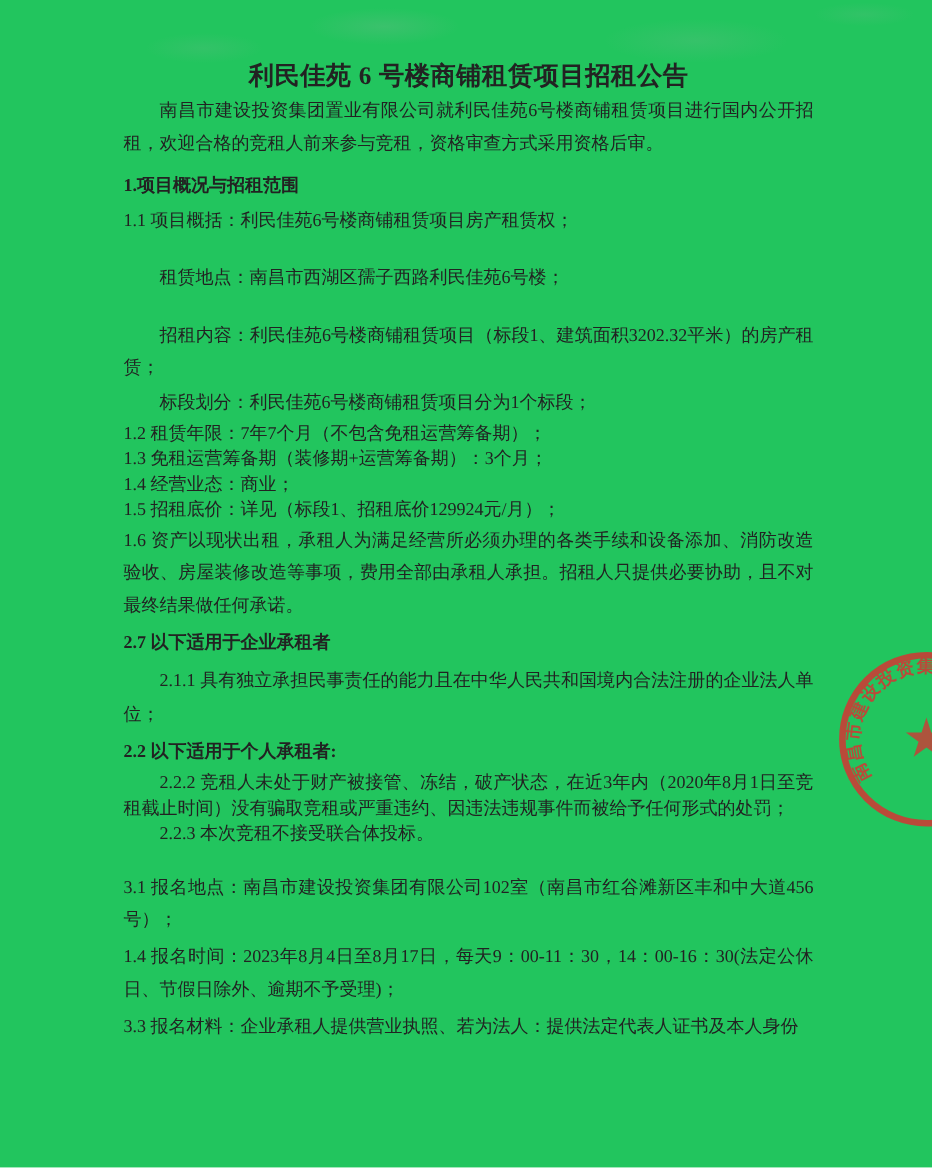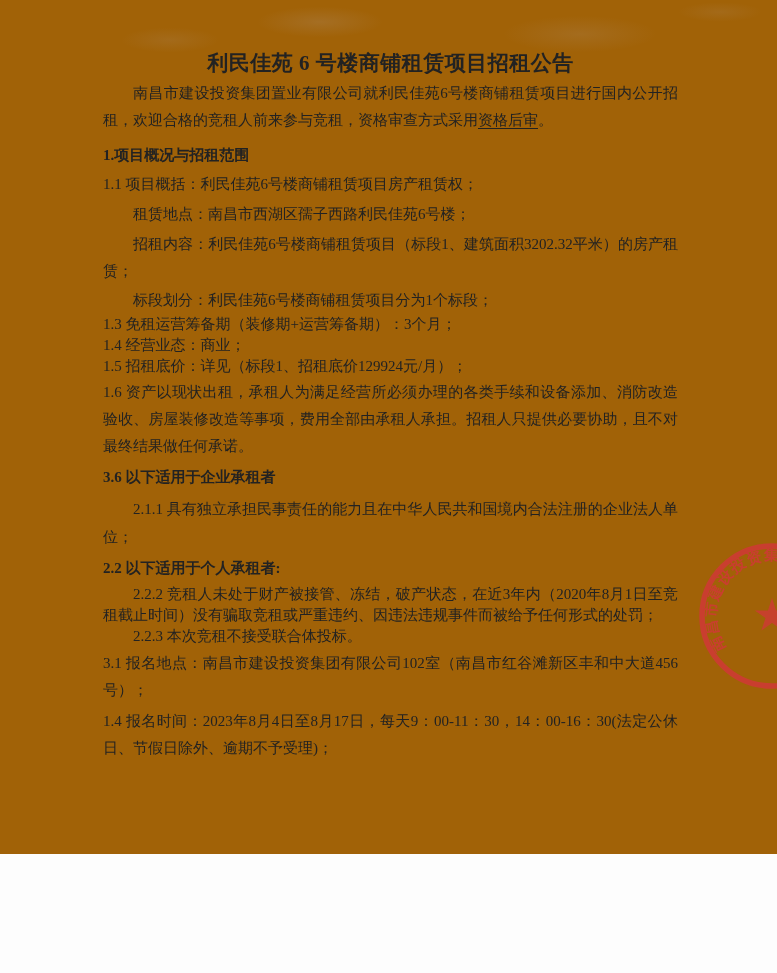--- a/index.html
+++ b/index.html
@@ -6,22 +6,22 @@
     margin: 0;
     padding: 0;
     width: 777px;
     height: 973px;
     background: #fdfdfd;
     overflow: hidden;
   }
   .page {
     position: relative;
     width: 777px;
-    height: 854px;
-    background: #a16207;
+    height: 973px;
+    background: #22c55e;
     font-family: "Liberation Serif", "DejaVu Serif", serif;
     color: #222222;
     overflow: hidden;
   }
   .scan-noise {
     position: absolute;
     left: 0; top: 0;
     width: 777px; height: 140px;
     pointer-events: none;
     background:
@@ -48,25 +48,25 @@
     margin: 0;
     font-size: 15px;
     line-height: 27px;
     text-align: justify;
   }
   .heading { font-weight: bold; font-family: Liberation Serif, serif; }
   .indent { text-indent: 2em; }
   .tight  { line-height: 21px; }
   .lh28   { line-height: 28px; }
   .mt2 { margin-top: 2px; }
-  .mt3 { margin-top: 3px; }
+  .mt3 { margin-top: 21px; }
   .mt4 { margin-top: 4px; }
   .mt8 { margin-top: 8px; }
   .mt9 { margin-top: 9px; }
-  .u { text-decoration: underline; text-underline-offset: 3px; }
+  .u { text-underline-offset: 3px; }
   .seal {
     position: absolute;
     top: 518px;
     right: 0;
     width: 170px;
     height: 220px;
     pointer-events: none;
   }
   .seal svg { display: block; }
   .seal-arc-text {
@@ -85,31 +85,33 @@
 
   <div class="content">
     <h1 class="doc-title">利民佳苑 6 号楼商铺租赁项目招租公告</h1>
     <div>
         <p class="para indent mt4"><span>南昌市建设投资集团置业有限公司就利民佳苑6号楼商铺租赁项目进行国内公开招租，欢迎合格的竞租人前来参与竞租，资格审查方式采用</span><span class="u">资格后审</span><span>。</span></p>
         <p class="para heading mt8"><span>1.项目概况与招租范围</span></p>
         <p class="para mt2"><span>1.1 项目概括：利民佳苑6号楼商铺租赁项目房产租赁权；</span></p>
         <p class="para indent mt3"><span>租赁地点：南昌市西湖区孺子西路利民佳苑6号楼；</span></p>
         <p class="para indent mt3"><span>招租内容：利民佳苑6号楼商铺租赁项目（标段1、建筑面积3202.32平米）的房产租赁；</span></p>
         <p class="para indent mt2"><span>标段划分：利民佳苑6号楼商铺租赁项目分为1个标段；</span></p>
+        <p class="para tight mt2"><span>1.2 租赁年限：7年7个月（不包含免租运营筹备期）；</span></p>
         <p class="para tight"><span>1.3 免租运营筹备期（装修期+运营筹备期）：3个月；</span></p>
         <p class="para tight"><span>1.4 经营业态：商业；</span></p>
         <p class="para tight"><span>1.5 招租底价：详见（标段1、招租底价129924元/月）；</span></p>
         <p class="para mt2"><span>1.6 资产以现状出租，承租人为满足经营所必须办理的各类手续和设备添加、消防改造验收、房屋装修改造等事项，费用全部由承租人承担。招租人只提供必要协助，且不对最终结果做任何承诺。</span></p>
-        <p class="para heading mt4"><span>3.6 以下适用于企业承租者</span></p>
+        <p class="para heading mt4"><span>2.7 以下适用于企业承租者</span></p>
         <p class="para indent mt4 lh28"><span>2.1.1 具有独立承担民事责任的能力且在中华人民共和国境内合法注册的企业法人单位；</span></p>
         <p class="para heading mt4"><span>2.2 以下适用于个人承租者:</span></p>
         <p class="para indent tight mt2"><span>2.2.2 竞租人未处于财产被接管、冻结，破产状态，在近3年内（2020年8月1日至竞租截止时间）没有骗取竞租或严重违约、因违法违规事件而被给予任何形式的处罚；</span></p>
         <p class="para indent tight"><span>2.2.3 本次竞租不接受联合体投标。</span></p>
         <p class="para mt3"><span>3.1 报名地点：南昌市建设投资集团有限公司102室（南昌市红谷滩新区丰和中大道456号）；</span></p>
         <p class="para mt4"><span>1.4 报名时间：2023年8月4日至8月17日，每天9：00-11：30，14：00-16：30(法定公休日、节假日除外、逾期不予受理)；</span></p>
+        <p class="para mt4"><span>3.3 报名材料：企业承租人提供营业执照、若为法人：提供法定代表人证书及本人身份</span></p>
       </div>
   </div>
 
   <div class="seal">
     <svg width="170" height="220" viewBox="0 0 170 220">
       <g opacity="0.88">
         <circle cx="165" cy="98" r="70" fill="none" style="stroke: var(--seal-color, #cf3a35);" stroke-width="5.5"></circle>
         <path d="M165 80 L175.6 112.6 L147.9 92.4 L182.1 92.4 L154.4 112.6 Z" style="fill: var(--seal-color, #cf3a35);" fill-rule="nonzero" opacity="0.92"></path>
         <path id="sealArc" d="M119.1 130.1 A56 56 0 1 1 210.9 130.1" fill="none"></path>
         <text class="seal-arc-text" style="fill: var(--seal-color, #cf3a35);">

